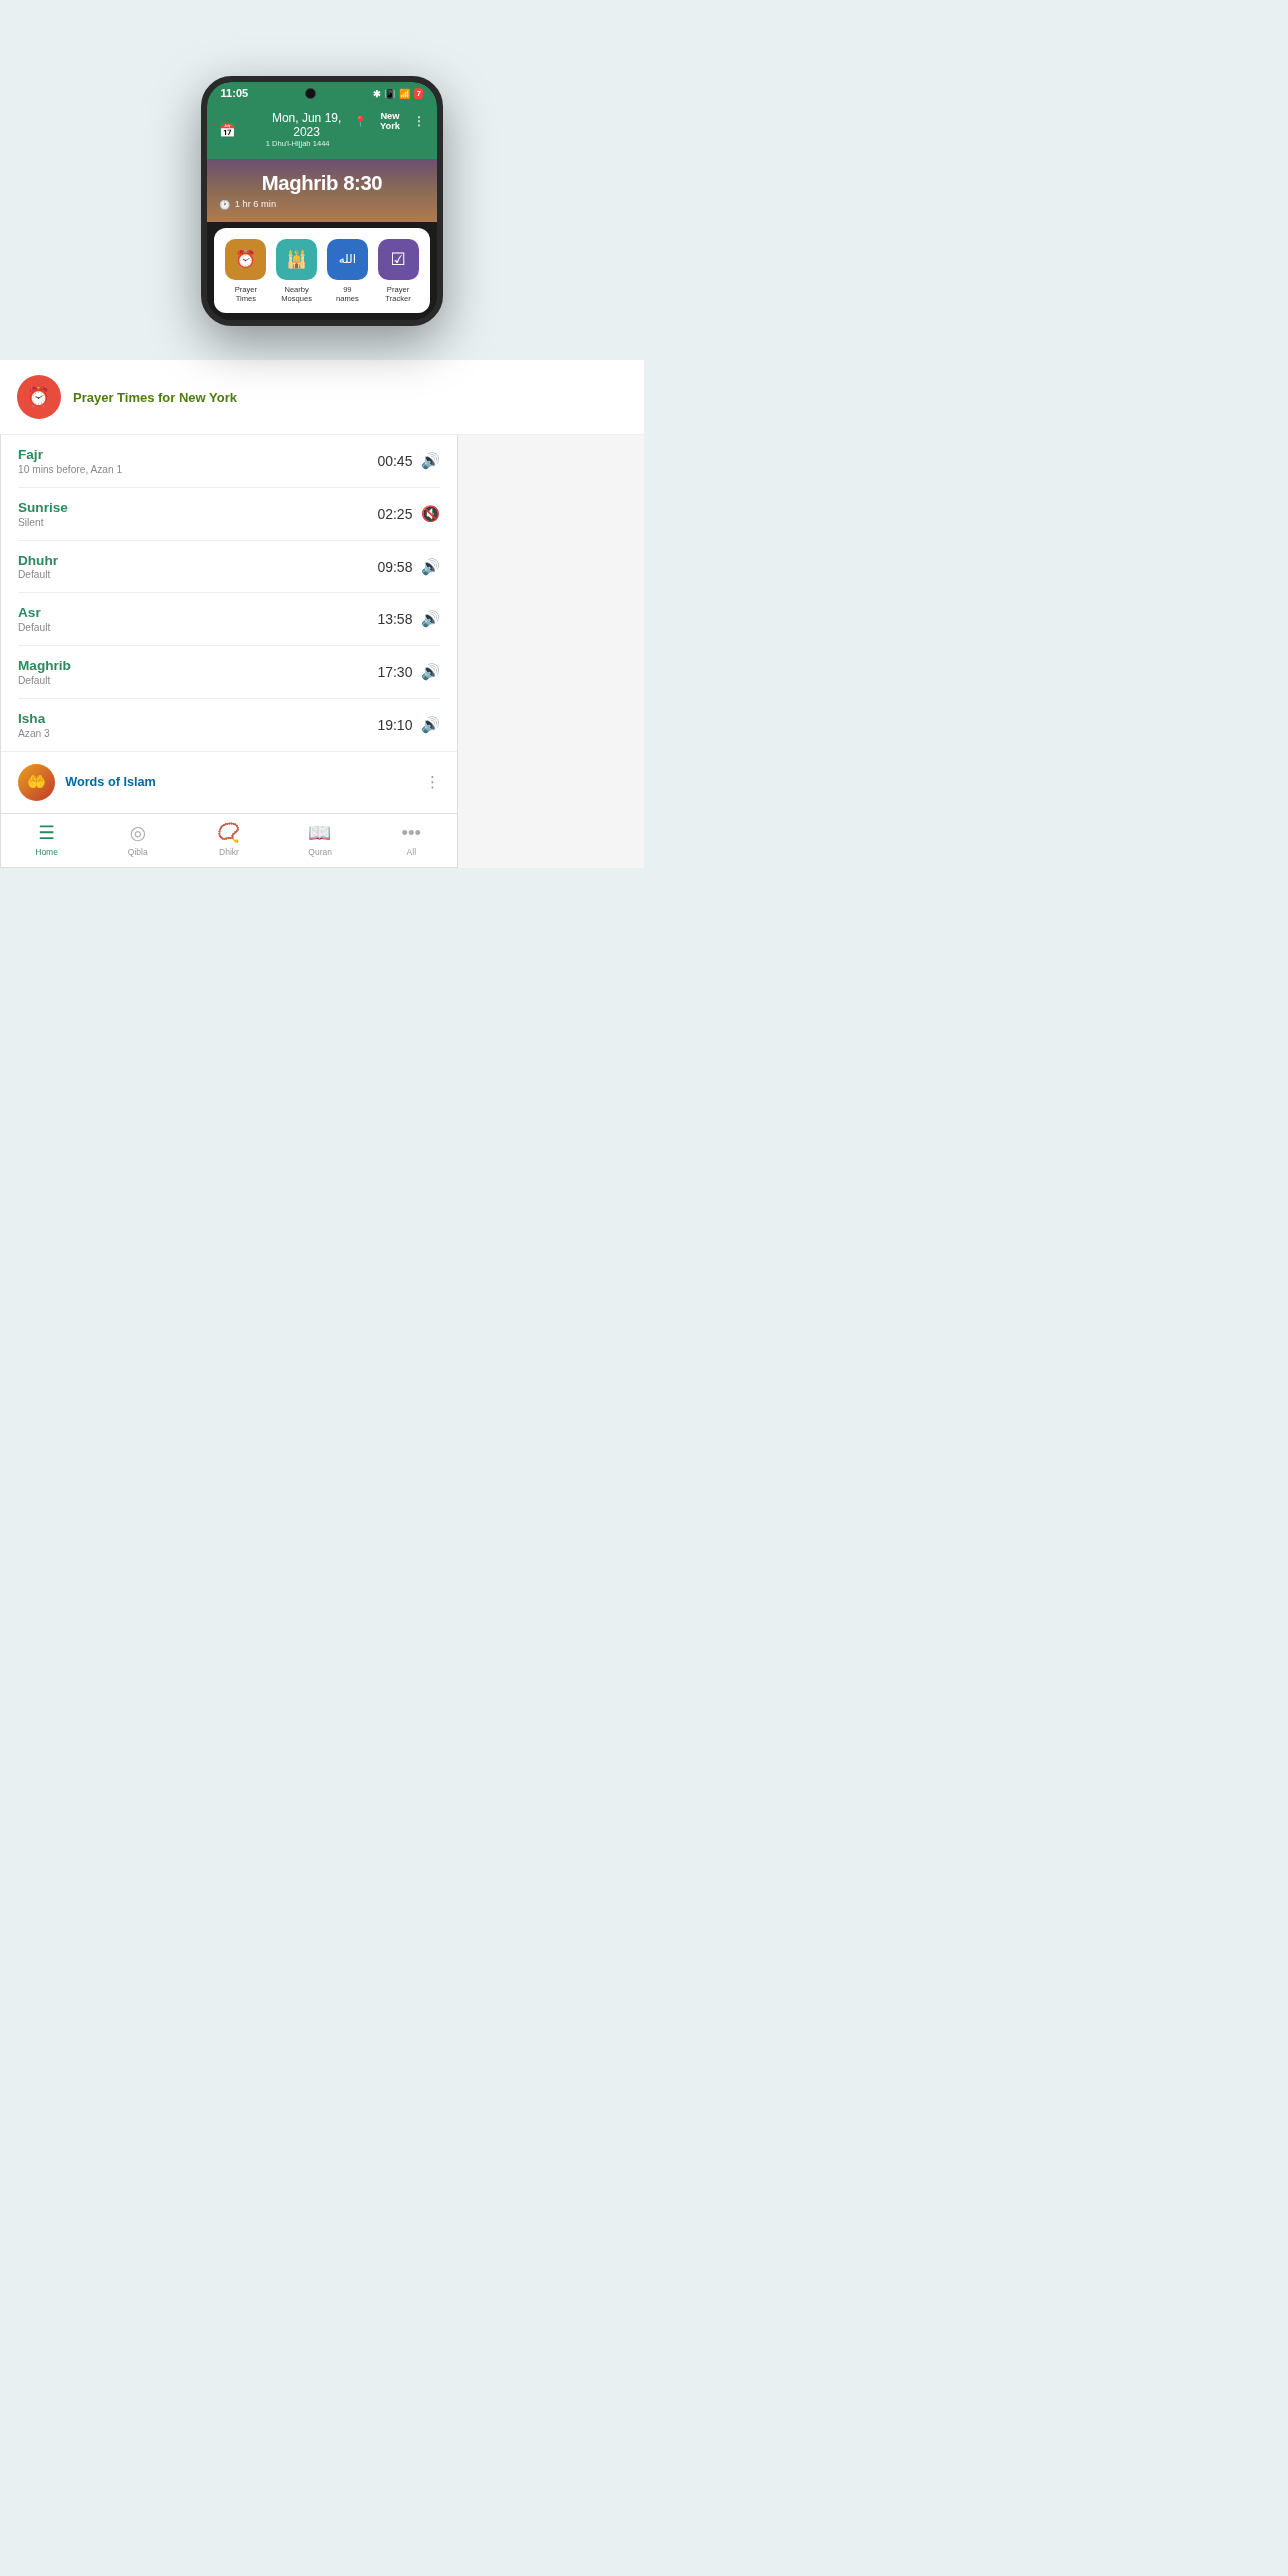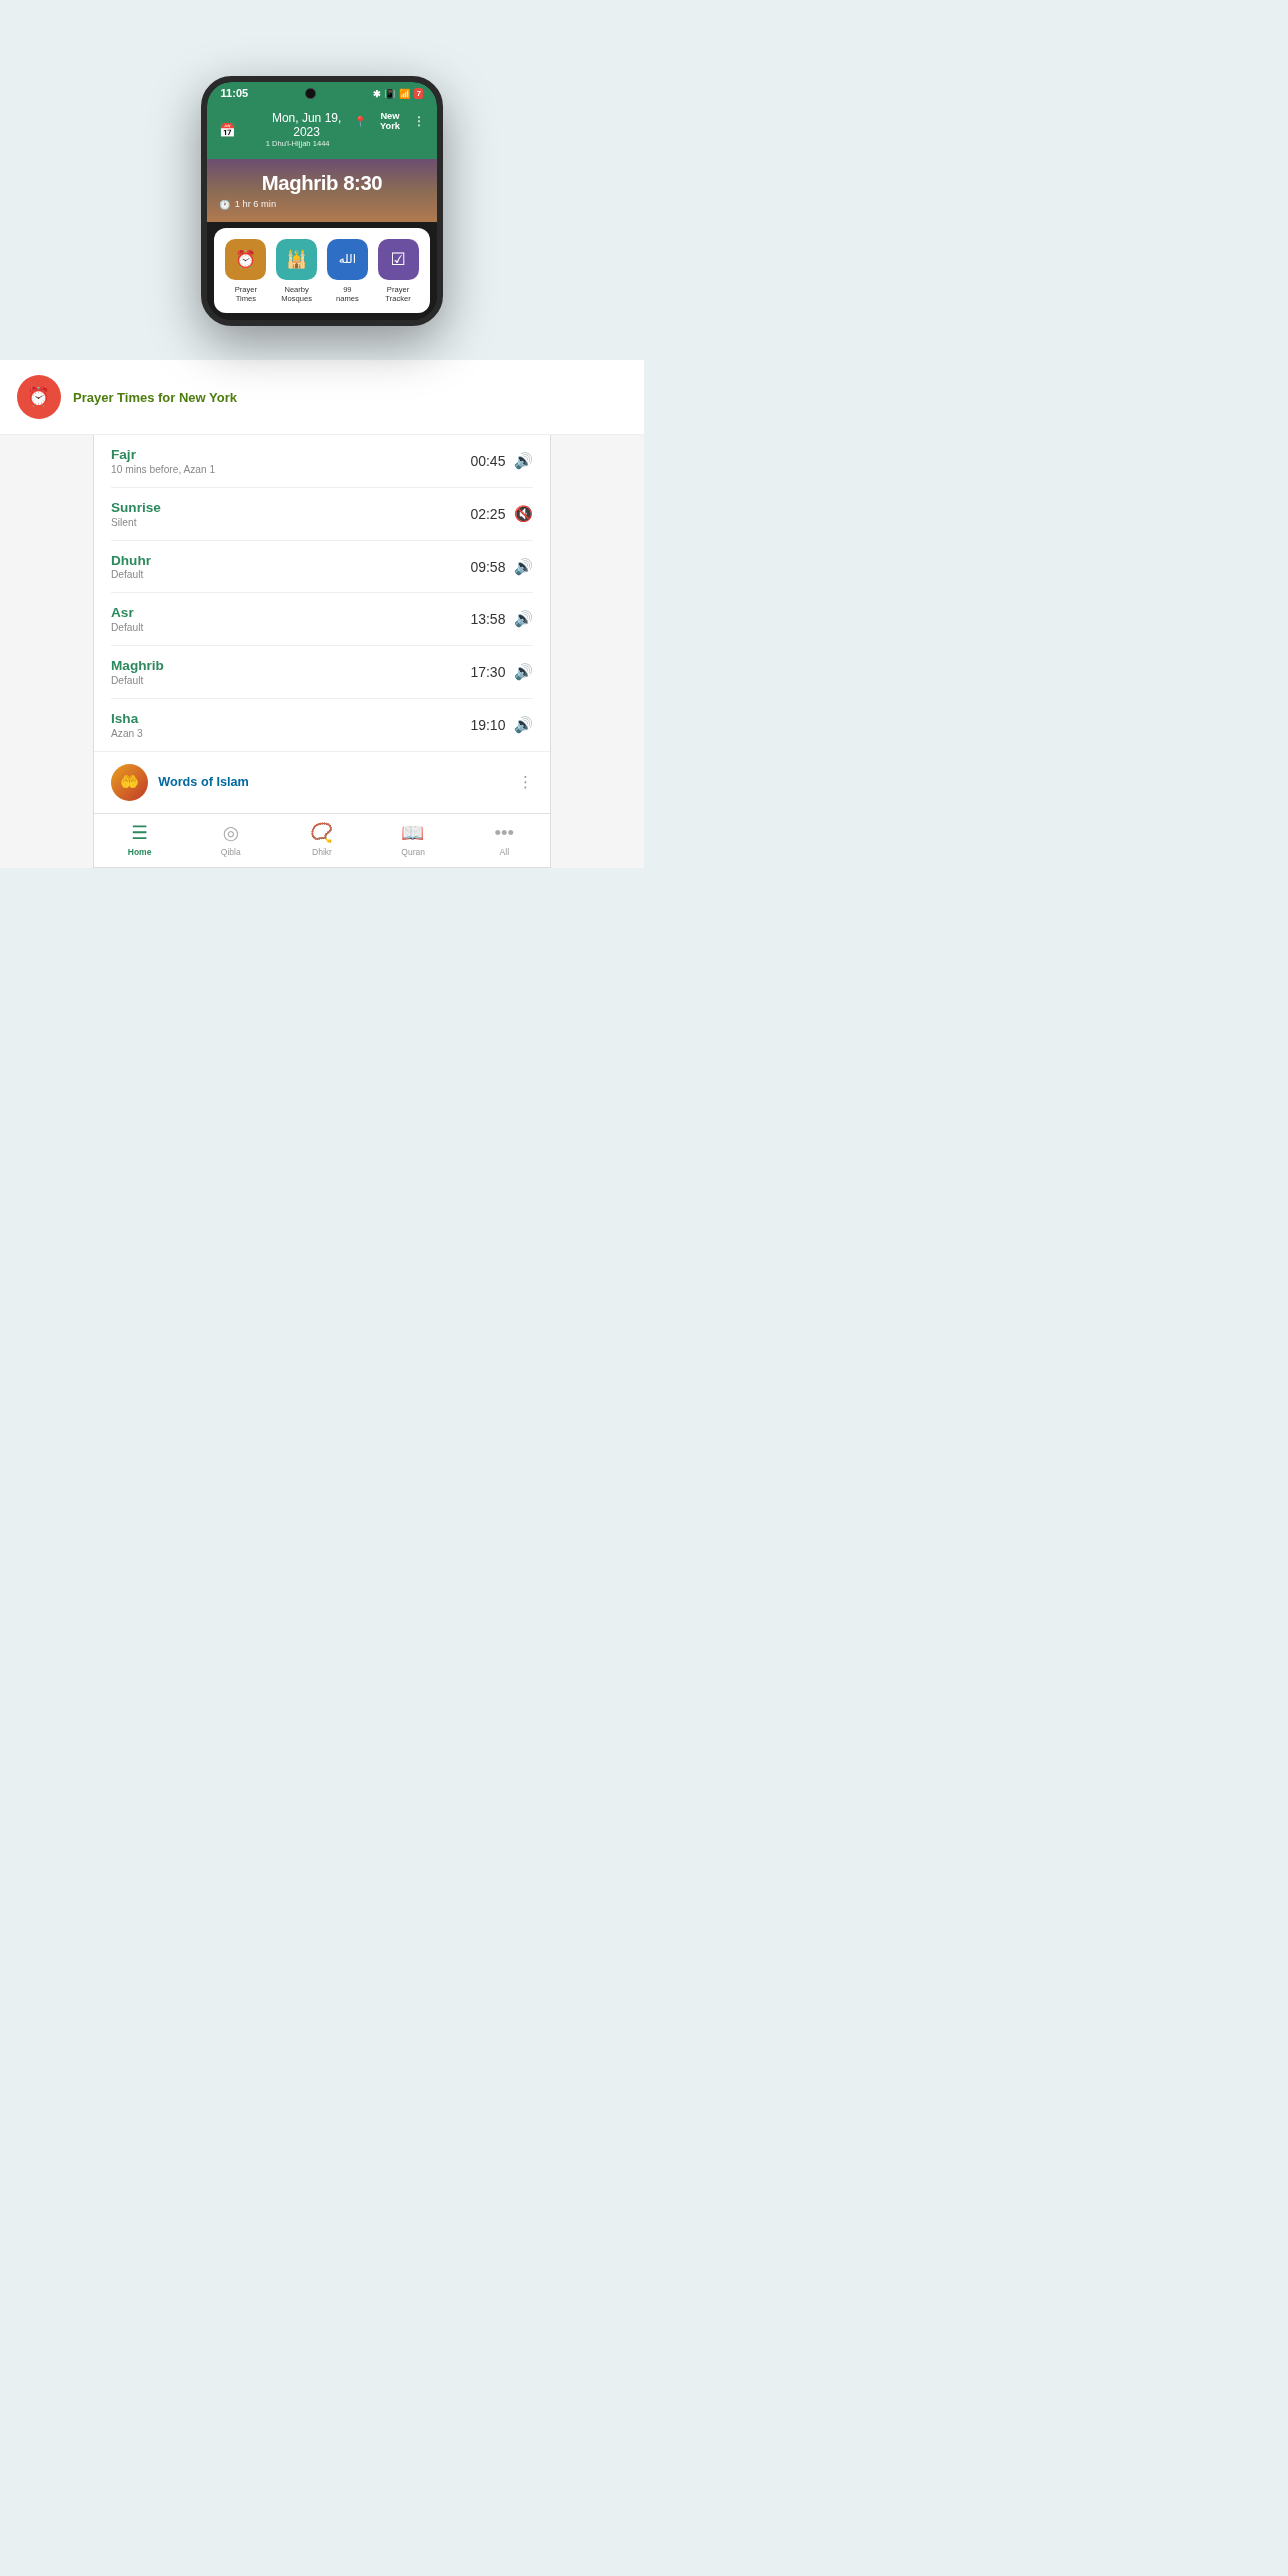--- a/index.html
+++ b/index.html
@@ -168,21 +168,20 @@
     }
     .section2-title {
       font-size: 13px;
       font-weight: 700;
       color: #4d7c0f;
     }
 
     
     .phone2-container {
       display: flex;
-      justify-content: center;
       background: #f5f5f5;
       padding: 0;
     }
     .phone2 {
       width: 458px;
       background: white;
       border: 0.8px solid #ddd;
       border-top: none;
       overflow: hidden;
     }
@@ -414,21 +413,21 @@
 
     <div class="words-row">
       <div class="words-icon">🤲</div>
       <span class="words-label">Words of Islam</span>
       <span class="words-dots">⋮</span>
     </div>
 
     <div class="bottom-nav">
       <div class="nav-item nav-active">
         <span class="nav-icon" style="color:#2d8a5e;">☰</span>
-        <span class="nav-label" style="color:#2d8a5e;font-weight:700;">Home</span>
+        <span class="nav-label" style="color:#2d8a5e;font-weight:400;">Home</span>
       </div>
       <div class="nav-item">
         <span class="nav-icon" style="color:#aaa;">◎</span>
         <span class="nav-label">Qibla</span>
       </div>
       <div class="nav-item">
         <span class="nav-icon" style="color:#aaa;">📿</span>
         <span class="nav-label">Dhikr</span>
       </div>
       <div class="nav-item">

